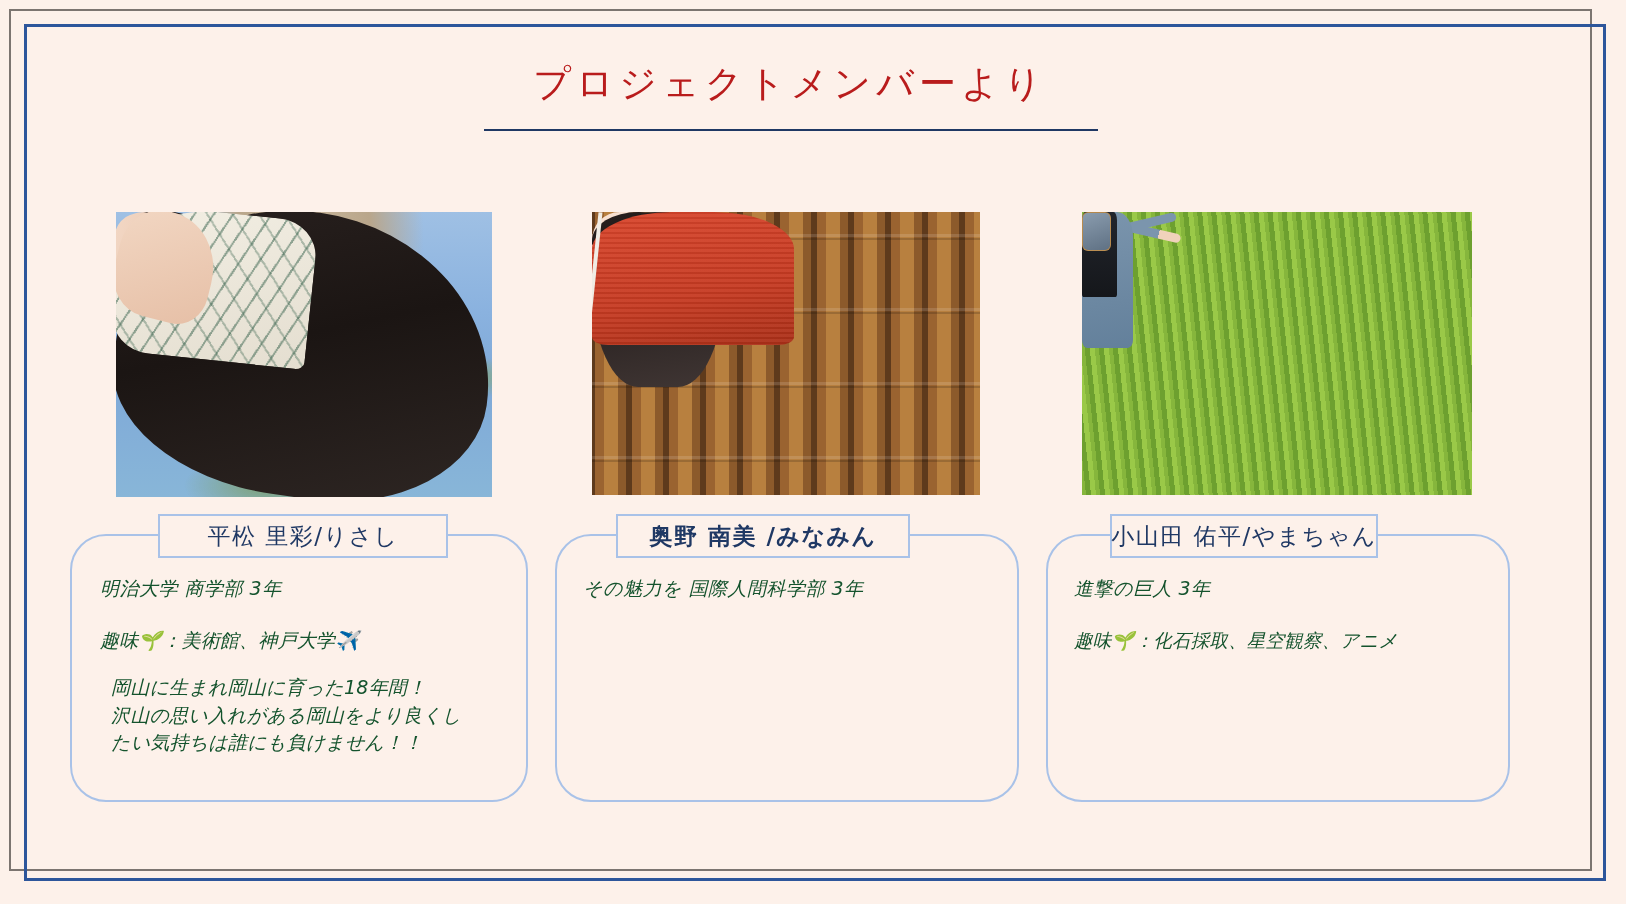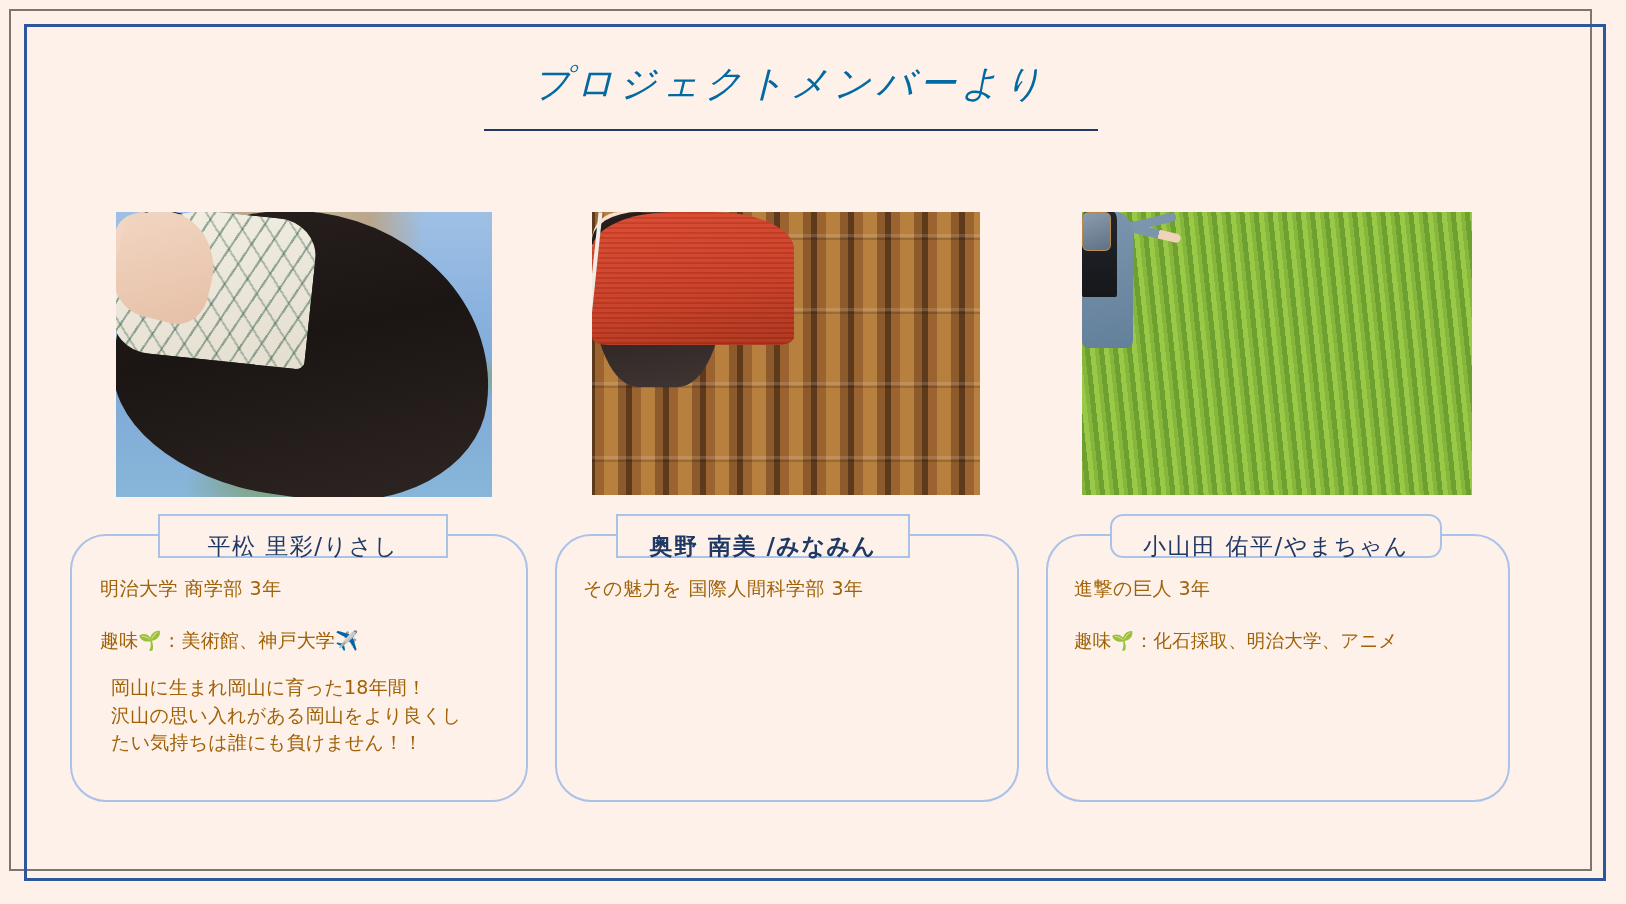--- a/index.html
+++ b/index.html
@@ -38,24 +38,23 @@
     position: absolute;
     left: 0; top: 62px;
     width: 1580px;
     text-align: center;
   }
   .title {
     display: inline-block;
     font-family: "DejaVu Sans", "Liberation Sans", sans-serif;
     font-size: 37px;
     letter-spacing: 5px;
-    color: #0369a1;
+    color: #b91c1c;
     font-weight: 400;
     line-height: 1.2;
-    font-style: italic;
   }
   .title-rule {
     position: absolute;
     left: 484px;
     top: 129px;
     width: 614px;
     height: 0;
     border-top: 2px solid #1f3864;
   }
 
@@ -252,39 +251,40 @@
   #card-3 { left: 1046px; top: 534px; width: 464px; height: 268px; }
 
   .namebox {
     position: absolute;
     top: 514px;
     height: 44px;
     background: #fdf1ea;
     border: 2px solid #a9c2e8;
     box-sizing: border-box;
     display: flex;
-    align-items: flex-start;
+    align-items: flex-end;
     justify-content: center;
-    padding: 15px 16px;
+    padding: 4px 16px;
   }
   #namebox-1 { left: 158px;  width: 290px; }
   #namebox-2 { left: 616px;  width: 294px; font-weight: bold; }
-  #namebox-3 { left: 1110px; width: 332px; border-radius: 13px; }
+  #namebox-3 { left: 1110px; width: 268px; }
   .name-text {
     font-family: "DejaVu Sans", "Liberation Sans", sans-serif;
     font-size: 23px;
     color: #1f3864;
     letter-spacing: 1.5px;
     white-space: nowrap;
   }
 
   .card-body {
     position: absolute;
-    color: #a16207;
+    color: #14532d;
     font-family: "DejaVu Sans", "Liberation Sans", sans-serif;
+    font-style: italic;
   }
   #body-1 { left: 100px;  top: 576px; width: 420px; }
   #body-2 { left: 583px;  top: 576px; width: 430px; }
   #body-3 { left: 1074px; top: 576px; width: 430px; }
 
   .line-school {
     font-size: 19px;
     letter-spacing: 0.5px;
     margin: 0 0 26px 0;
     white-space: nowrap;
@@ -374,16 +374,16 @@
 沢山の思い入れがある岡山をより良くし
 たい気持ちは誰にも負けません！！</p>
   </div>
 
   <div class="card-body" id="body-2">
     <p class="line-school">その魅力を 国際人間科学部 3年</p>
   </div>
 
   <div class="card-body" id="body-3">
     <p class="line-school">進撃の巨人 3年</p>
-    <p class="line-hobby"><span>趣味</span><span class="emoji">🌱</span><span>：化石採取、明治大学、アニメ</span></p>
+    <p class="line-hobby"><span>趣味</span><span class="emoji">🌱</span><span>：化石採取、星空観察、アニメ</span></p>
   </div>
 
 </div>
 
 </body></html>

